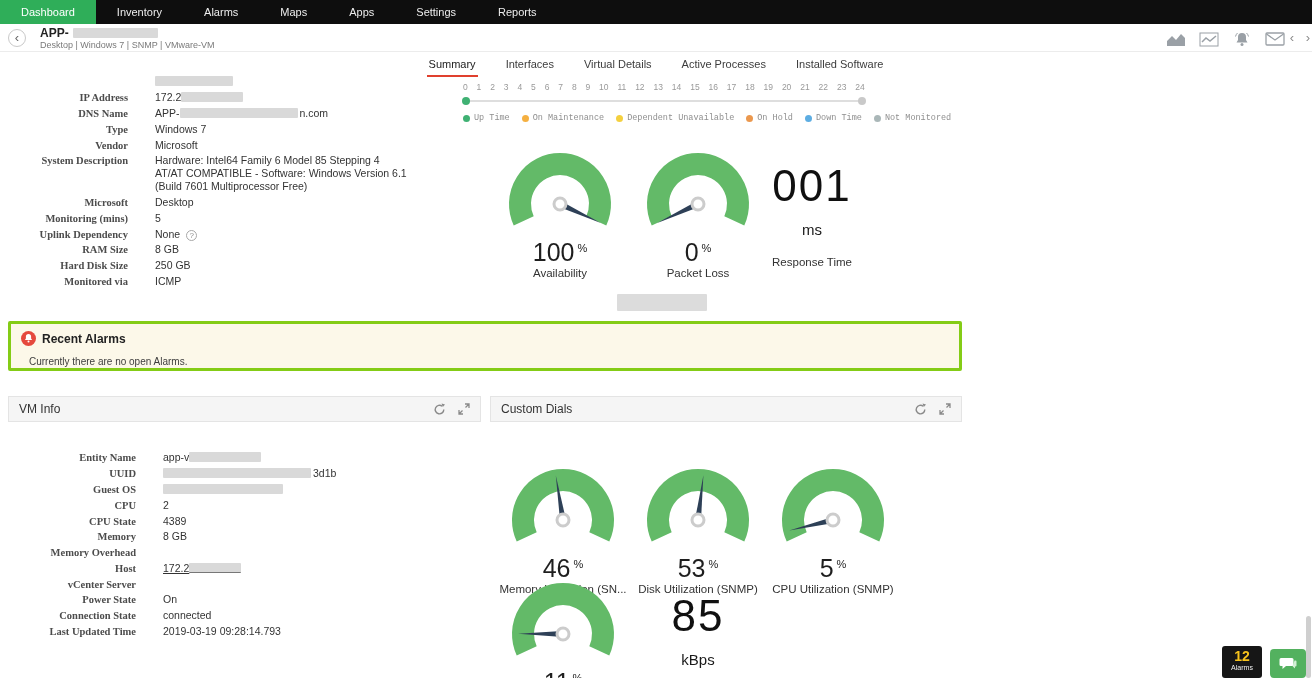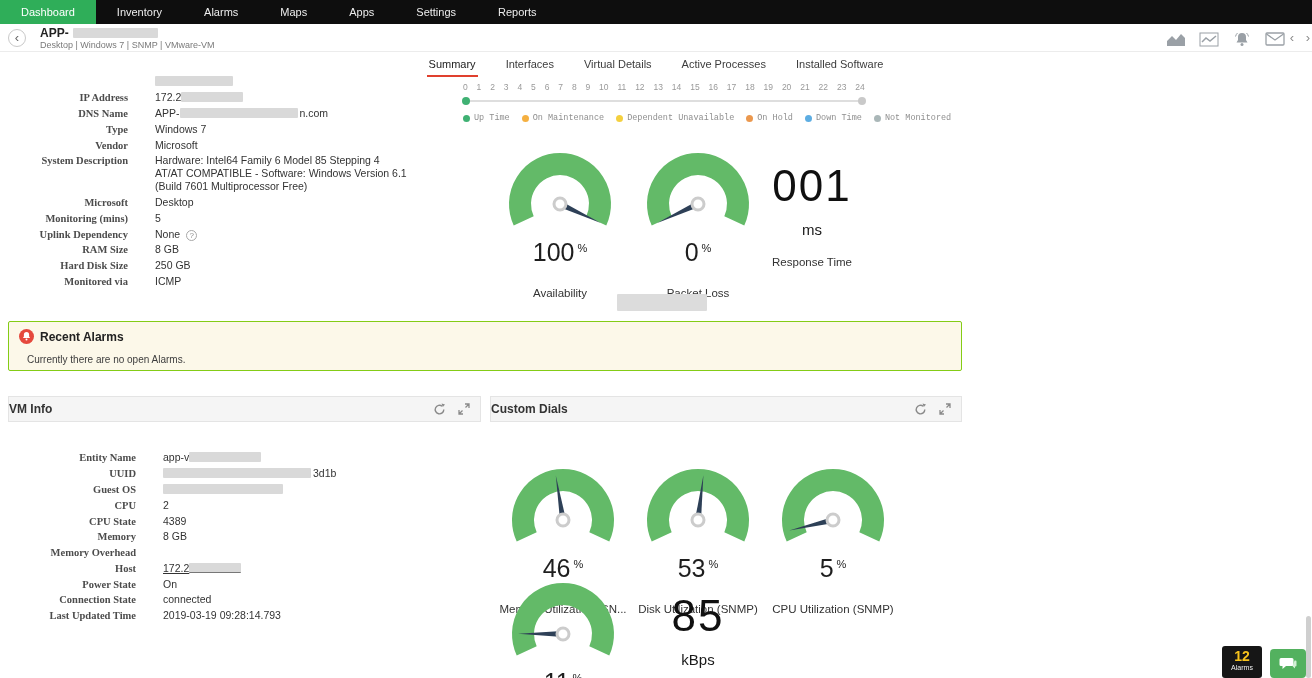--- a/index.html
+++ b/index.html
@@ -50,42 +50,42 @@
   .legend{display:flex;margin-top:11px;font-size:8.5px;color:#8f8f8f;gap:12px;white-space:nowrap;}
   .leg-item{display:flex;align-items:center;font-family:Liberation Mono, monospace;}
   .leg-dot{width:7px;height:7px;border-radius:50%;display:inline-block;margin-right:4px;flex:none;}
 
   
   .dial{text-align:center;}
   .metric{position:absolute;top:150px;width:130px;}
   #metric-availability{left:495px;} #metric-packet-loss{left:633px;} #metric-response-time{left:747px;top:156px;}
   .dial-value{font-size:25px;color:#1e1e1e;margin-top:2px;}
   .dial-unit{font-size:11px;vertical-align:9px;margin-left:3px;color:#222;}
-  .dial-label{font-size:11.5px;color:#333;margin-top:20px;white-space:nowrap;}
+  .dial-label{font-size:11.5px;color:#333;margin-top:0;white-space:nowrap;}
   .big-num{font-size:44px;font-weight:400;color:#101010;letter-spacing:2px;line-height:1;margin-top:8px;}
   .big-unit{font-size:15px;color:#1a1a1a;margin-top:13px;}
   .dial.number .dial-label{margin-top:18px;}
 
   .redact-block{position:absolute;background:#dcdcdc;border-radius:1px;}
   #gauges-redact{left:617px;top:294px;width:90px;height:17px;}
   #hdr-redact{width:85px;height:10px;background:#d9d9d9;margin-left:4px;border-radius:1px;}
 
   
   .recent-alarms{position:absolute;left:8px;top:321px;width:954px;height:50px;background:#fcf8e9;
-                 border:1px solid #84cc16;border-radius:2px;}
+                 border:3px solid #84cc16;border-radius:2px;}
   .ra-head{position:absolute;left:10px;top:7px;display:flex;align-items:center;}
   .ra-title{font-size:12px;font-weight:bold;color:#222;margin-left:6px;}
   .ra-msg{position:absolute;left:18px;top:32px;font-size:10px;color:#3d3d3d;}
 
   
   .panel{position:absolute;background:#fff;}
   #vm-panel{left:8px;top:396px;width:473px;height:282px;}
   #cd-panel{left:490px;top:396px;width:472px;height:282px;}
   .panel-header{height:26px;background:#f5f5f5;border:1px solid #e4e4e4;display:flex;align-items:center;}
-  .panel-title{font-size:12px;font-weight:bold;color:#333;}
+  .panel-title{font-size:12px;font-weight:normal;color:#333;margin-left:10px;}
   .panel-icons{margin-left:auto;margin-right:10px;display:flex;gap:12px;align-items:center;}
   .panel-icon{cursor:pointer;display:flex;align-items:center;}
   #vm-rows{position:relative;padding-top:28px;width:470px;}
   .cd-body{position:relative;width:100%;height:256px;}
   .cd{position:absolute;width:150px;}
   .cd0{left:-2px;top:44px;} .cd1{left:133px;top:44px;} .cd2{left:268px;top:44px;}
   .cd3{left:-2px;top:158px;} .cd4{left:133px;top:164px;}
 
   
   .alarm-badge{position:absolute;left:1222px;top:646px;width:40px;height:32px;background:#161616;border-radius:3px;
@@ -345,20 +345,24 @@
         </div>
         <div class="field-row">
           <div class="field-label">Memory Overhead</div>
           <div class="field-value"></div>
         </div>
         <div class="field-row">
           <div class="field-label">Host</div>
           <div class="field-value link"><span class="txt">172.2</span><span class="redact" style="width: 52px;"></span></div>
         </div>
         <div class="field-row">
+          <div class="field-label">vCenter Server</div>
+          <div class="field-value"></div>
+        </div>
+        <div class="field-row">
           <div class="field-label">Power State</div>
           <div class="field-value"><span class="txt">On</span></div>
         </div>
         <div class="field-row">
           <div class="field-label">Connection State</div>
           <div class="field-value"><span class="txt">connected</span></div>
         </div>
         <div class="field-row">
           <div class="field-label">Last Updated Time</div>
           <div class="field-value"><span class="txt">2019-03-19 09:28:14.793</span></div>

